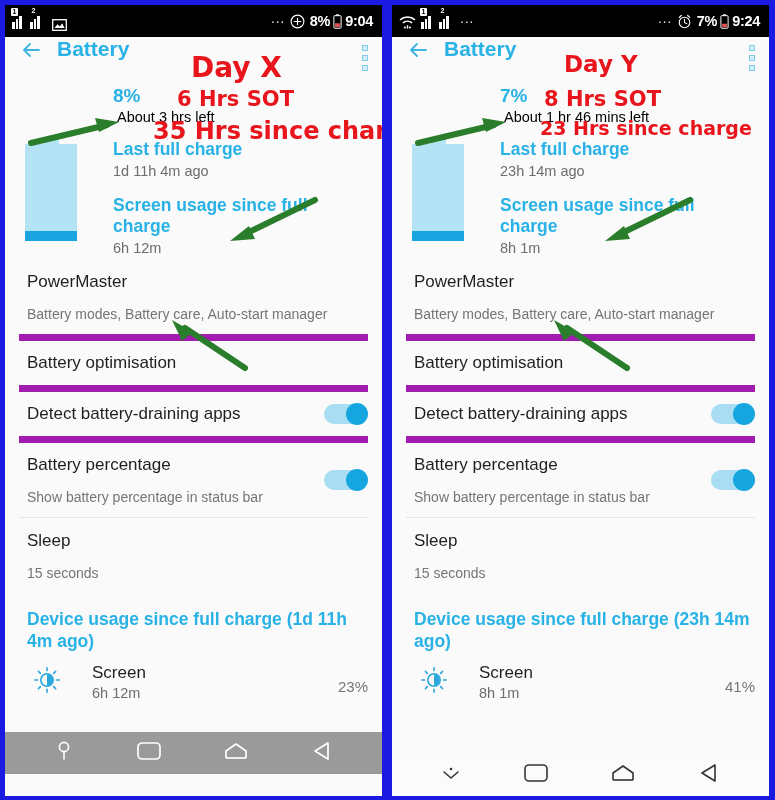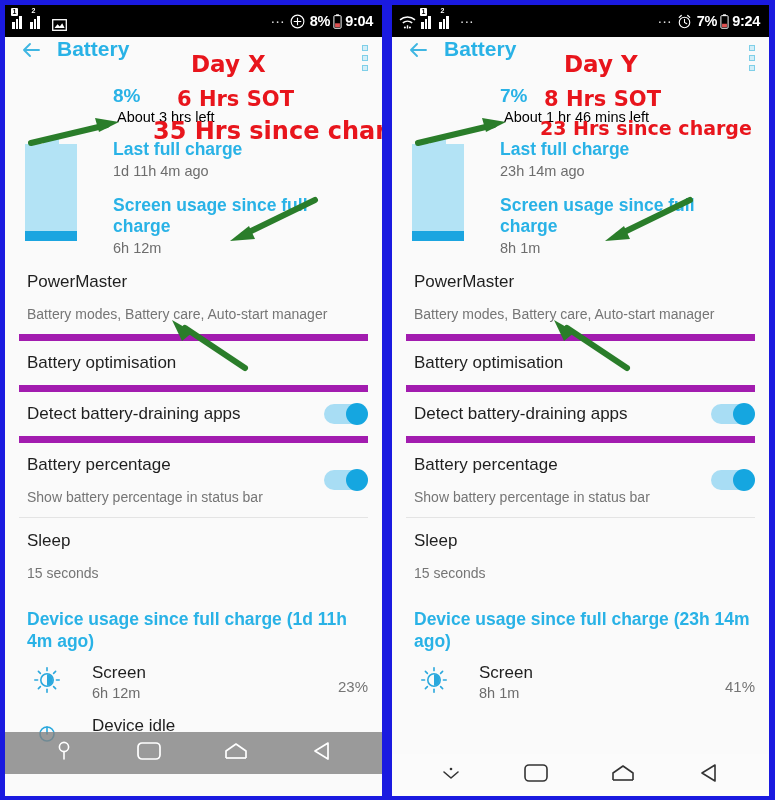--- a/index.html
+++ b/index.html
@@ -302,21 +302,21 @@
           </svg>
         </span>
         <span class="title">Battery</span>
         <span class="overflow">
           <span></span>
             <span></span>
             <span></span>
         </span>
       </div>
 
-      <div class="ann-red" style="left:186px; top:46px; font-size:23px;">Day X</div>
+      <div class="ann-red" style="left:186px; top:46px; font-size:28px;">Day X</div>
       <div class="ann-red" style="left:172px; top:82px; font-size:21px;">6 Hrs SOT</div>
       <div class="ann-red" style="left:148px; top:112px; font-size:24px;">35 Hrs since charge</div>
 
       <svg class="arrow-svg" style="left:22px; top:108px;" width="100" height="38" viewBox="0 0 100 38">
         <path d="M4 30 L80 12" stroke="#2a7d2a" stroke-width="6" stroke-linecap="round"></path>
         <path d="M92 9 L68 5 L72 19 Z" fill="#2a7d2a"></path>
       </svg>
 
       <div class="pctrow">
         <span class="pct">8%</span>
@@ -401,31 +401,20 @@
                 <path d="M7.4 20.6 L5.4 22.6"></path>
             </g>
           </svg>
         </span>
         <span class="usage-main">
           <div class="usage-name">Screen</div>
           <div class="usage-time">6h 12m</div>
         </span>
         <span class="usage-pct">23%</span>
       </div>
-      <div class="usage-row" style="padding-top:10px;">
-        <span class="usage-ico">
-          <svg width="28" height="28" viewBox="0 0 28 28">
-            <circle cx="14" cy="15" r="7" fill="none" stroke="#2aa8dd" stroke-width="1.6"></circle>
-            <path d="M14 8 V15" stroke="#2aa8dd" stroke-width="1.6" stroke-linecap="round"></path>
-          </svg>
-        </span>
-        <span class="usage-main">
-          <div class="usage-name">Device idle</div>
-        </span>
-      </div>
 
       <div class="navbar overlay">
         <span>
           <svg width="22" height="24" viewBox="0 0 22 24">
             <circle cx="11" cy="8" r="4.6" fill="none" stroke="#fff" stroke-width="1.6"></circle>
             <path d="M11 12.6 V20" stroke="#fff" stroke-width="1.6" stroke-linecap="round"></path>
           </svg>
         </span>
         <span>
           <svg width="26" height="20" viewBox="0 0 26 20">

